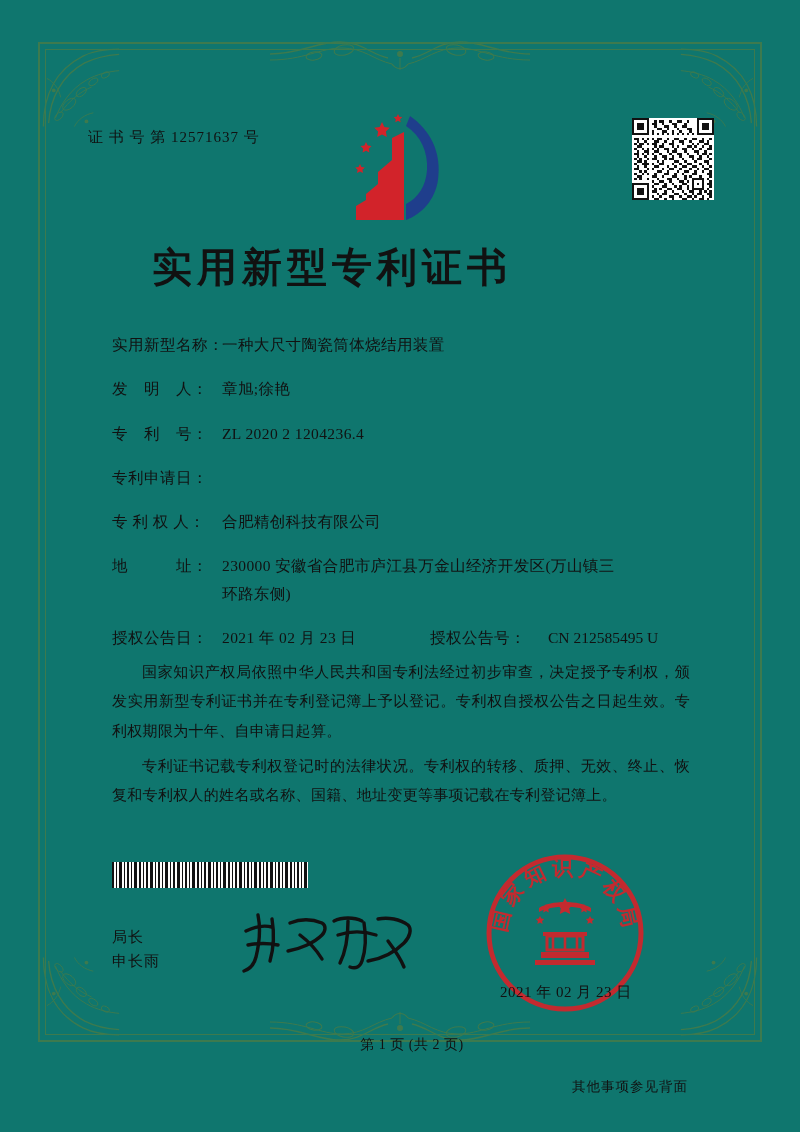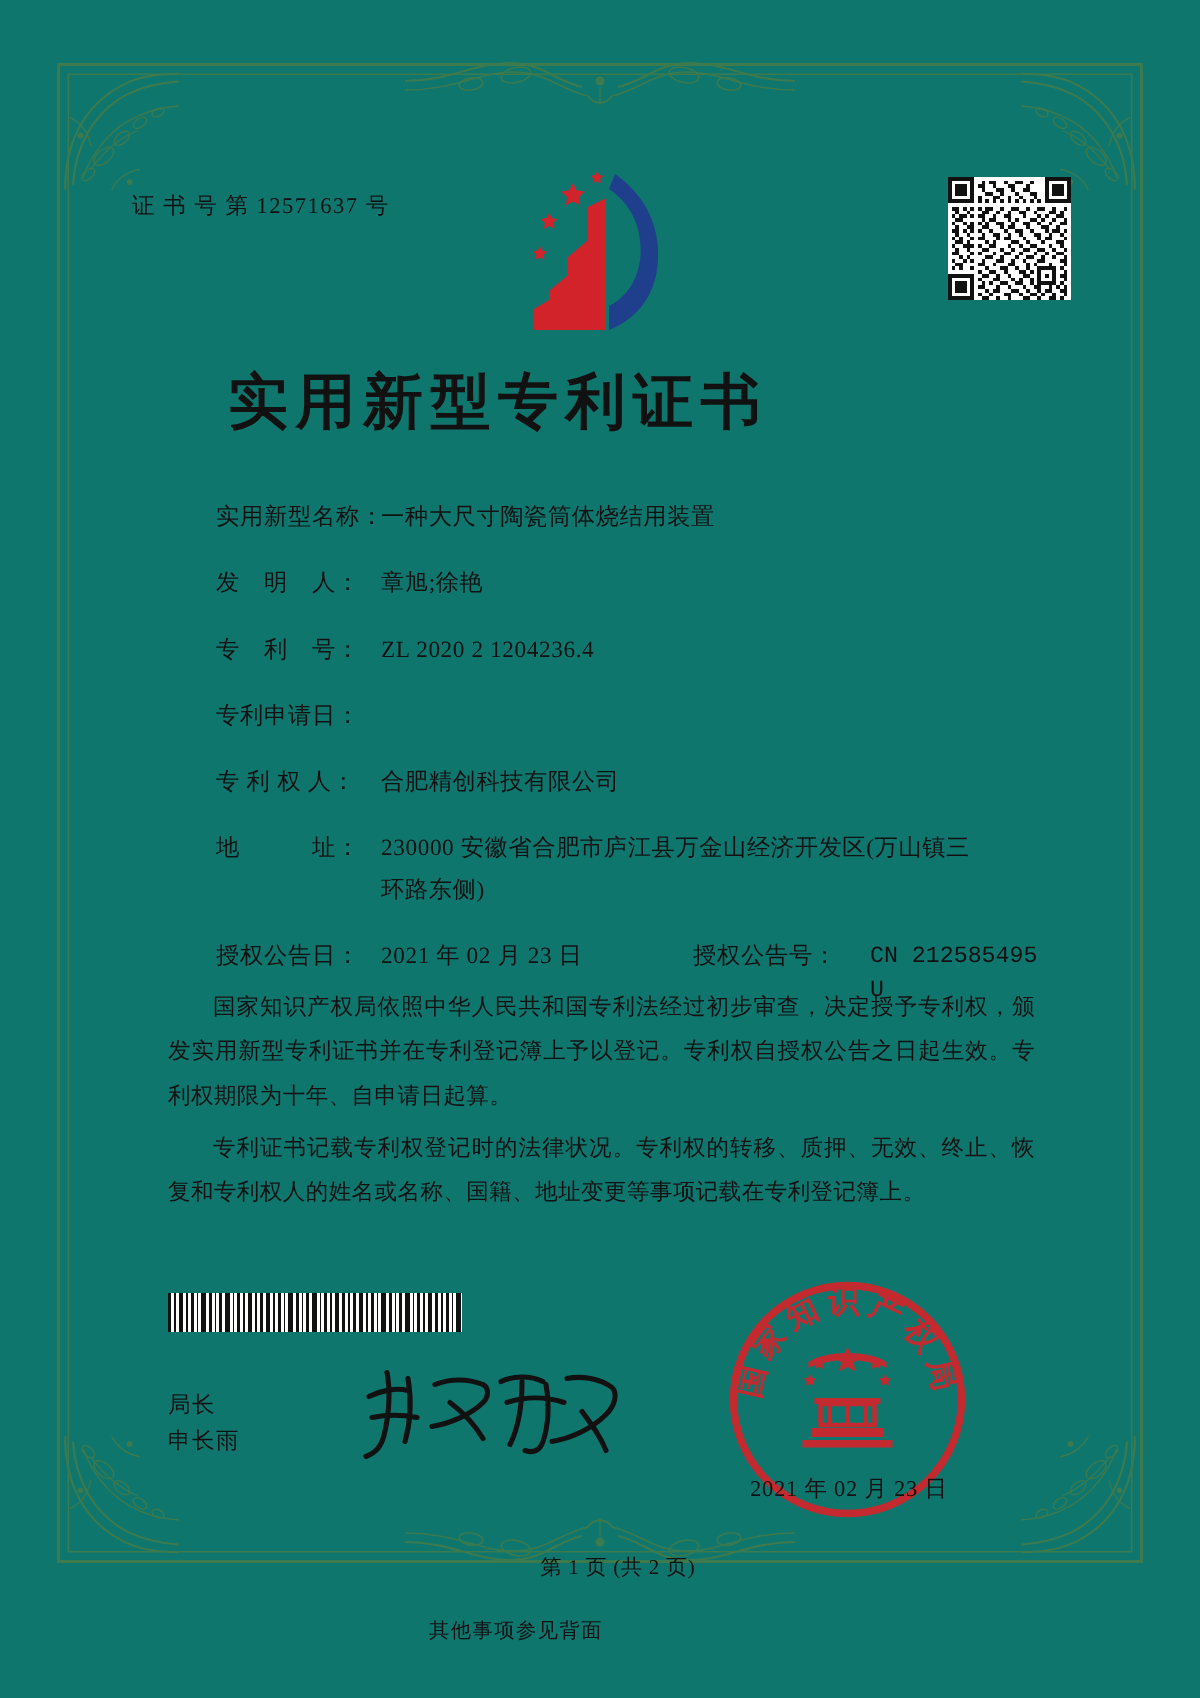--- a/index.html
+++ b/index.html
@@ -117,41 +117,40 @@
     margin-bottom: 21px;
     font-size: 15.5px;
     line-height: 1.5;
     color: #111;
   }
   .field-label {
     flex: 0 0 auto;
     white-space: pre;
     letter-spacing: 0.5px;
   }
-  .field-label.w-name  { width: 110px; margin-left: 32px; }
+  .field-label.w-name  { width: 110px; }
   .field-value {
     flex: 1 1 auto;
     letter-spacing: 0.4px;
   }
   .field-value.mono {
     font-family: "Liberation Serif", serif;
   }
   .field-row.inline-two .field-value {
     flex: 0 0 auto;
     width: 208px;
   }
   .field-row.inline-two .field-label2 {
     flex: 0 0 auto;
     width: 118px;
     white-space: pre;
     letter-spacing: 0.5px;
   }
   .field-row.inline-two .field-value2 {
     flex: 1 1 auto;
-    font-family: Liberation Mono, monospace;
   }
   .addr-second {
     display: block;
     margin-top: 4px;
   }
 
   
   .paras {
     position: absolute;
     left: 112px; top: 658px;
@@ -216,21 +215,21 @@
     text-align: center;
     font-size: 14px;
     color: #111;
     letter-spacing: 0.5px;
     margin-left: 12px;
   }
   .footnote {
     position: absolute;
     left: 0; top: 1078px;
     width: 688px;
-    text-align: center;
+    text-align: right;
     font-size: 13.5px;
     color: #111;
     letter-spacing: 1px;
   }
 </style>
 </head>
 <body>
 
 <div class="page">
 

